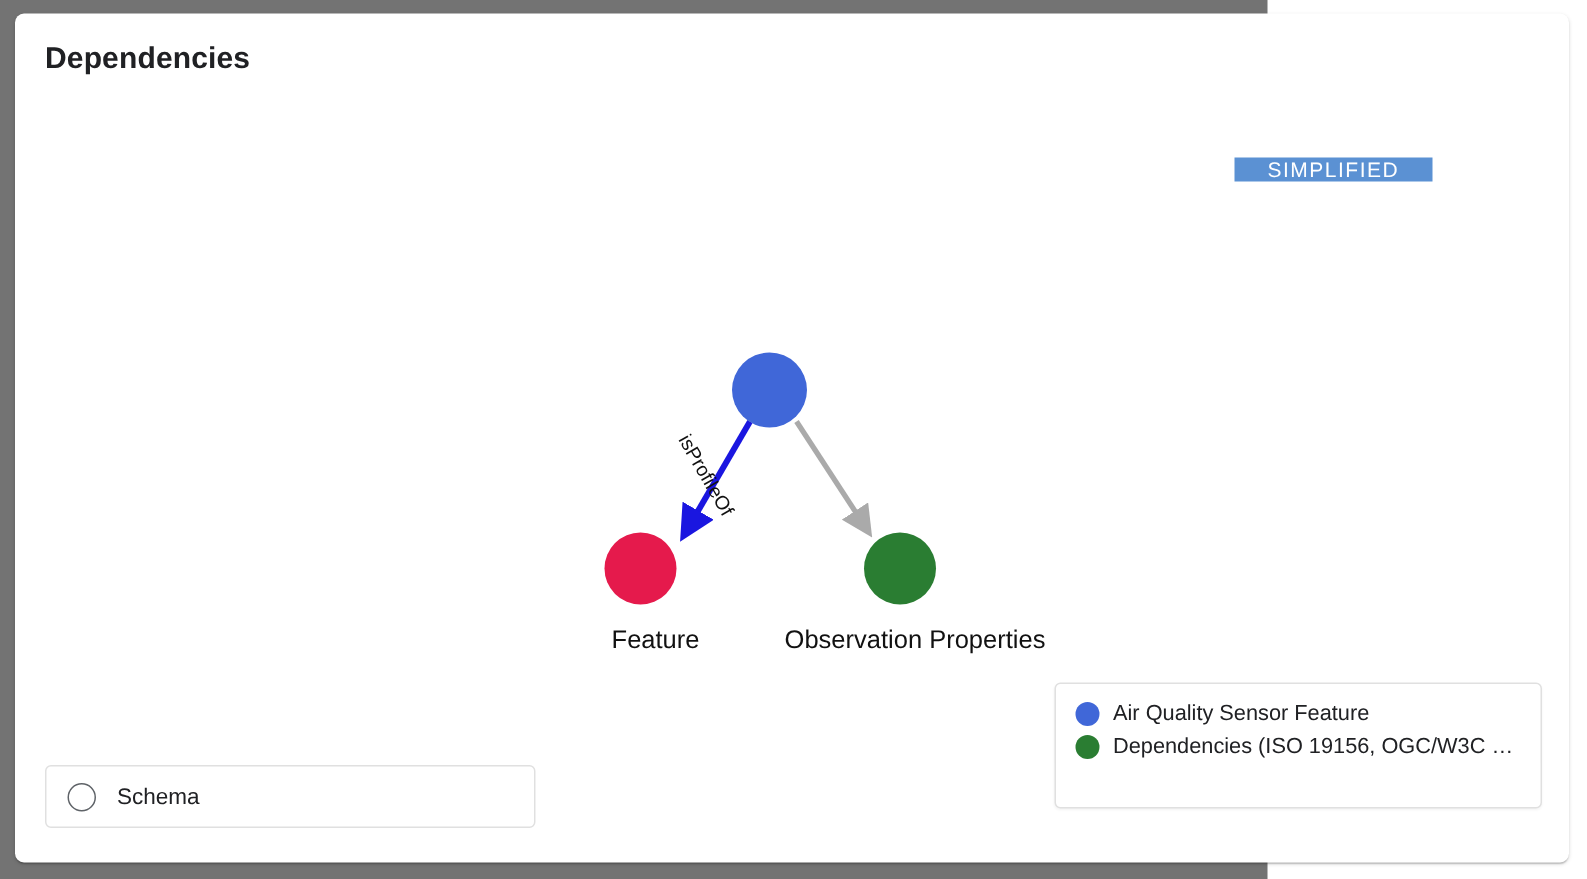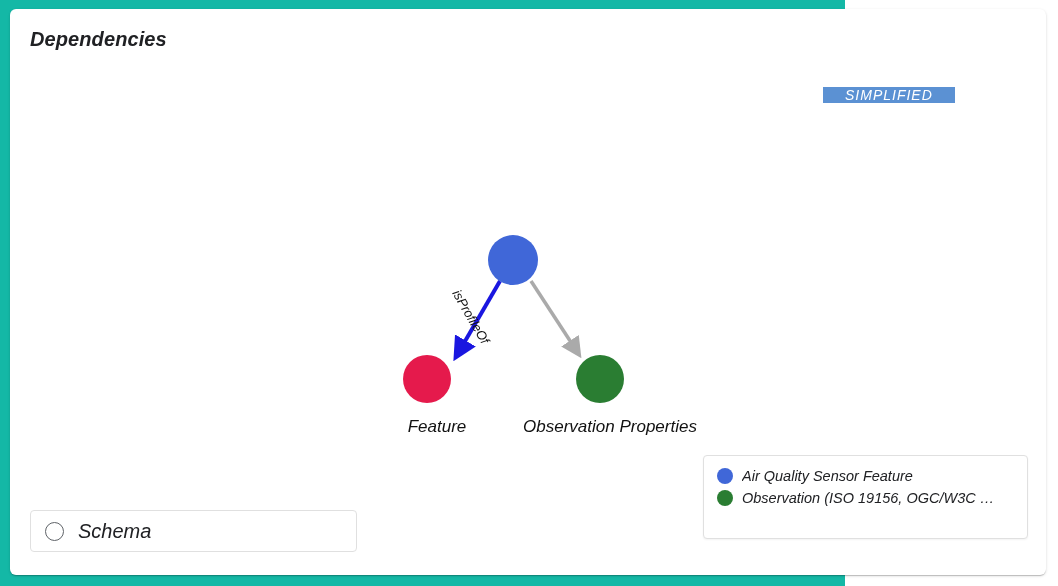--- a/index.html
+++ b/index.html
@@ -10,22 +10,21 @@
     width: 1058px;
     height: 586px;
     overflow: hidden;
     font-family: "Liberation Sans", sans-serif;
   }
 
   #root {
     position: relative;
     width: 845px;
     height: 586px;
-    background: #14b8a6;
-    font-style: italic;
+    background: #737373;
   }
 
   
   .card {
     position: absolute;
     left: 10px;
     top: 9px;
     width: 1036px;
     height: 566px;
     background: #ffffff;
@@ -46,21 +45,21 @@
     line-height: 26px;
     white-space: nowrap;
   }
 
   
   .toggle-group {
     position: absolute;
     left: 813px;
     top: 60px;
     display: flex;
-    align-items: center;
+    align-items: flex-end;
     height: 52px;
   }
   .toggle-btn {
     display: flex;
     align-items: center;
     justify-content: center;
     font-size: 14px;
     font-weight: 500;
     letter-spacing: 1.0px;
     padding: 0 22px;
@@ -151,21 +150,21 @@
   .schema-radio {
     width: 19px;
     height: 19px;
     border-radius: 50%;
     border: 1.6px solid #5f6368;
     box-sizing: border-box;
     flex: 0 0 19px;
     margin-right: 14px;
   }
   .schema-label {
-    font-size: 20px;
+    font-size: 15px;
     color: #202124;
     white-space: nowrap;
   }
 </style>
 </head>
 <body>
 
 <div id="root">
 
   <div class="card">
@@ -202,21 +201,21 @@
       <div class="node-label" style="left:600px; top:408px;">Observation Properties</div>
     </div>
 
     <div class="legend">
       <div class="legend-item">
         <span class="legend-dot" style="background:#4067d8"></span>
         <span class="legend-text">Air Quality Sensor Feature</span>
       </div>
       <div class="legend-item">
         <span class="legend-dot" style="background:#2a7d32"></span>
-        <span class="legend-text">Observation (ISO 19156, OGC/W3C …</span>
+        <span class="legend-text">Dependencies (ISO 19156, OGC/W3C …</span>
       </div>
     </div>
 
     <div class="schema-box">
       <span class="schema-radio"></span>
       <span class="schema-label">Schema</span>
     </div>
 
   </div>
 </div>

